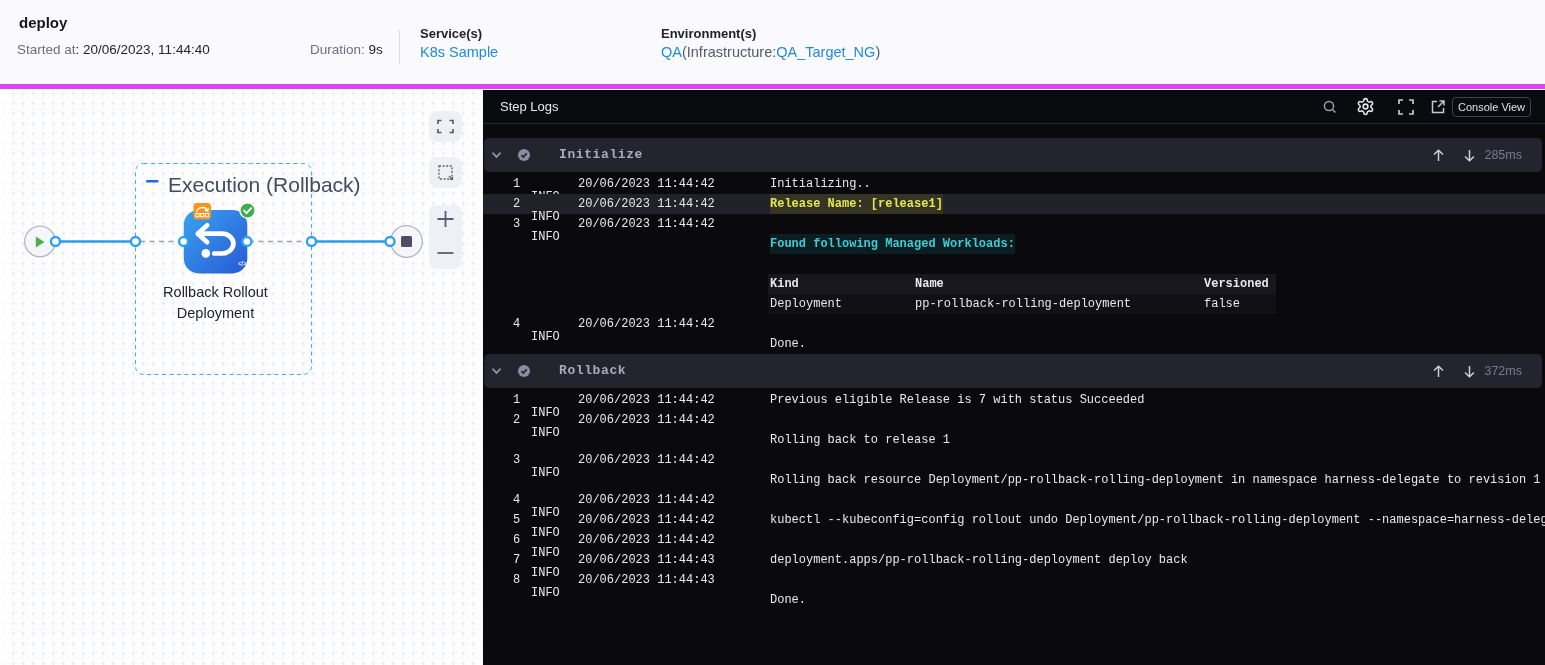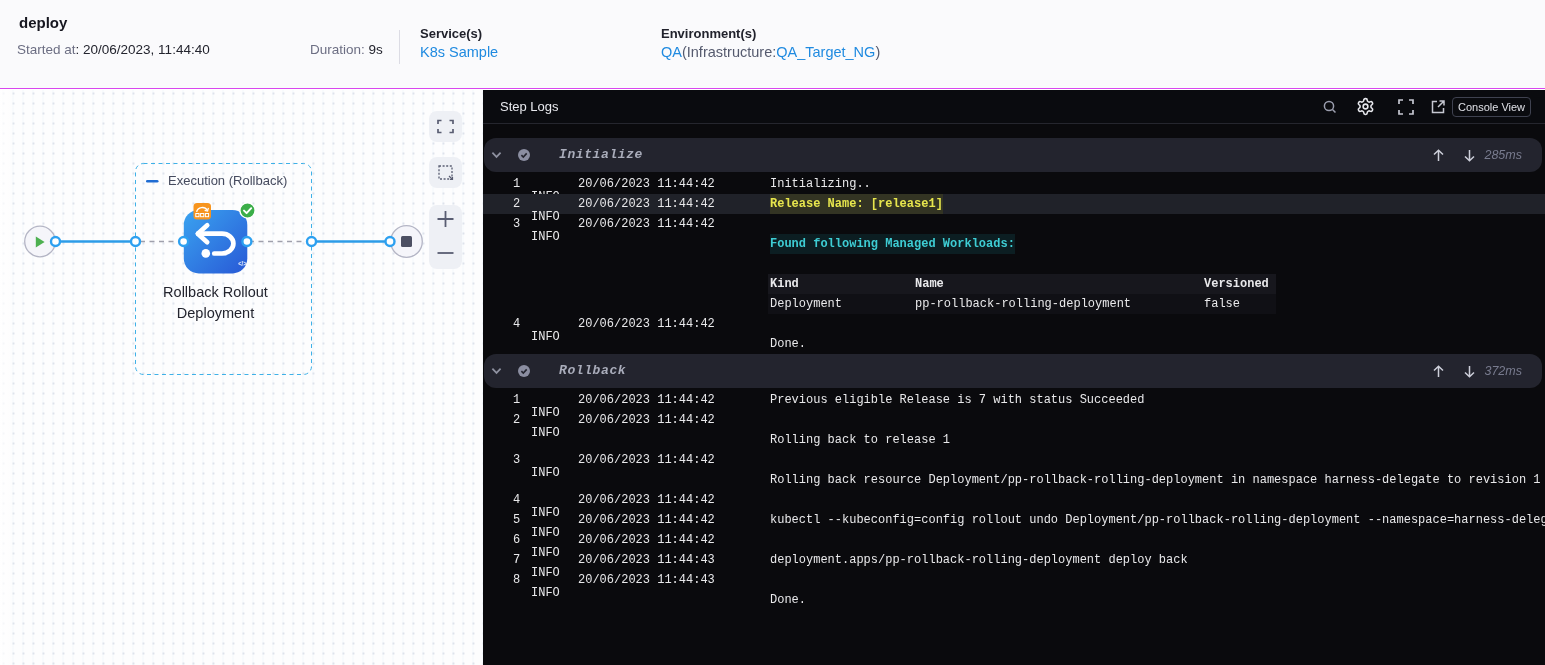--- a/index.html
+++ b/index.html
@@ -2,56 +2,56 @@
 <html><head>
 <meta charset="utf-8">
 <style>
   * { margin:0; padding:0; box-sizing:border-box; }
   html,body { width:1545px; height:665px; overflow:hidden; background:#fff;
     font-family:"Liberation Sans", sans-serif; }
   .abs { position:absolute; }
 
   
   #hdr { position:absolute; left:0; top:0; width:1545px; height:89px;
-    background:#fafafc; border-bottom:1px solid #d946ef; }
+    background:#fafafc; border-bottom:5px solid #d946ef; }
   #hdr .title { position:absolute; left:19px; top:14px; font-size:15px; font-weight:bold; color:#16161f; }
   #hdr .row2 { position:absolute; left:17px; top:42px; font-size:13.5px; color:#23242e; }
   #hdr .gray { color:#6c6e83; }
   #hdr .sep { position:absolute; left:399px; top:30px; height:34px; width:1px; background:#dcdce4; }
   .lbl { position:absolute; font-size:13px; font-weight:bold; color:#21222c;text-align:center; }
   .val { position:absolute; font-size:14.5px; color:#1f8ae0; }
   .val .dim { color:#555a6e; }
 
   
   #canvas { position:absolute; left:0; top:90px; width:483px; height:575px;
     background-color:#fdfdfe;
     background-image:
       linear-gradient(90deg, rgba(255,255,255,0.95), rgba(255,255,255,0) 14px),
       repeating-linear-gradient(90deg, rgba(70,165,215,0.06) 0 1px, transparent 1px 10px),
       radial-gradient(circle 0.95px at 1px 1px, #e3e5ec 98%, transparent);
     background-size: 100% 100%, 10px 100%, 10px 10px;
     background-position: 0 0, 2.5px 0, 2.5px 2.5px;
   }
-  #grouplbl { position:absolute; left:168px; top:83px; font-size:13px; color:#454a5e; }
+  #grouplbl { position:absolute; left:168px; top:83px; font-size:21px; color:#454a5e; }
   #nodelbl { position:absolute; left:145px; top:192px; width:141px; text-align:center;
     font-size:14.5px; line-height:21px; color:#23242e; }
 
   .cbtn { position:absolute; left:429px; width:33px; background:#eef0f5; border-radius:8px; }
 
   
   #logs { position:absolute; left:483px; top:90px; width:1062px; height:575px;
     background:#0a0a0d; overflow:hidden; }
   #topbar { position:absolute; left:0; top:0; width:1062px; height:34px;
     background:#0a0b0f; border-bottom:1px solid #25262e; }
   #topbar .t { position:absolute; left:17px; top:0; line-height:33px; font-size:13px; color:#e8e9ee; }
   .consoleview { position:absolute; left:969px; top:7px; width:79px; height:20px;
     border:1px solid #3f4250; border-radius:4px; color:#dfe0e6; font-size:11px;
     text-align:center; line-height:18px; }
 
-  .sechdr { position:absolute; left:1px; width:1058px; height:34px; background:#23242e; border-radius:12px;font-style:italic; }
+  .sechdr { position:absolute; left:1px; width:1058px; height:34px; background:#23242e; border-radius:5px; }
   .sechdr .name { position:absolute; left:75px; top:0; line-height:34px;
     font-family:"Liberation Mono", monospace; font-size:13px; font-weight:bold;
     letter-spacing:0.6px; color:#a9acba; }
   .sechdr .dur { position:absolute; right:20px; top:0; line-height:34px; font-size:12.5px; color:#787b8e; }
 
   .lrow { position:absolute; left:0; width:1062px; height:20px; line-height:20px;
     font-family:"Liberation Mono", monospace; font-size:12px; color:#e9e9eb; white-space:pre; }
   .lrow span { position:absolute; top:0; line-height:20px; }
   .ln { left:30px; }
   .li { left:48px;margin-top:13px; }

